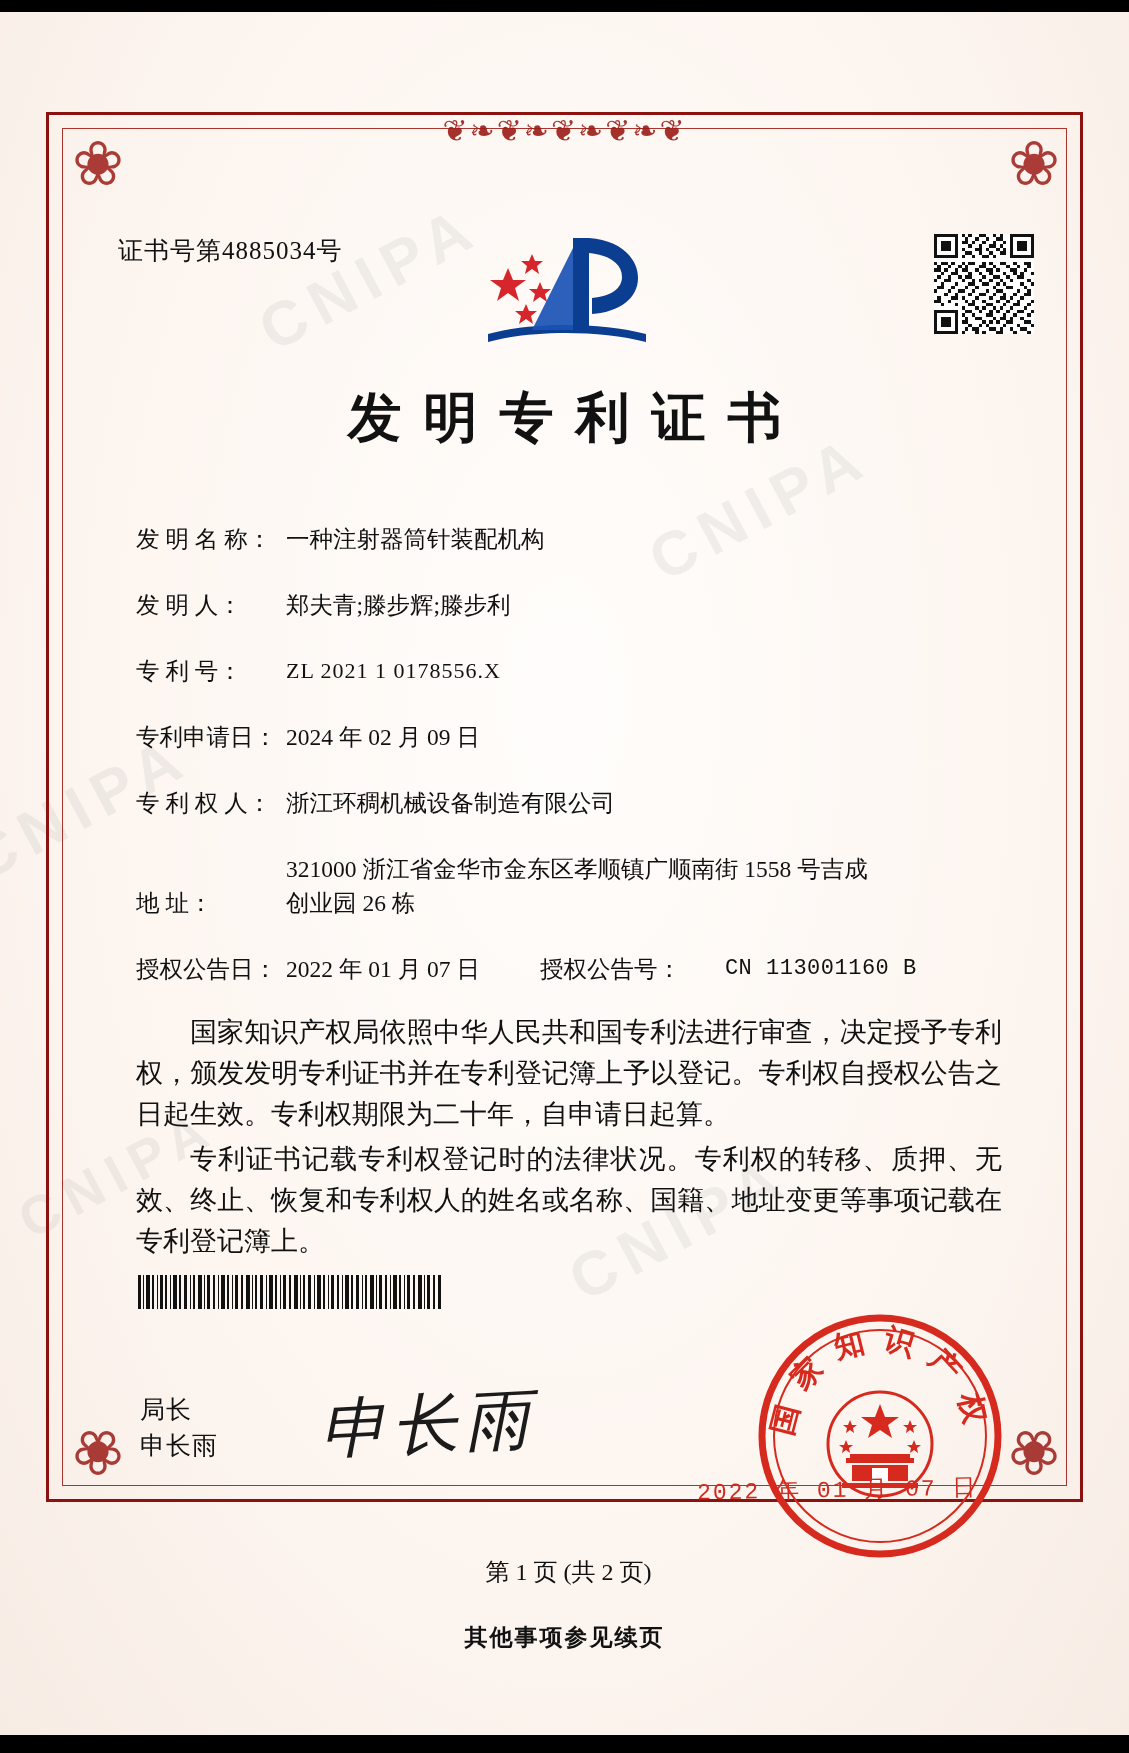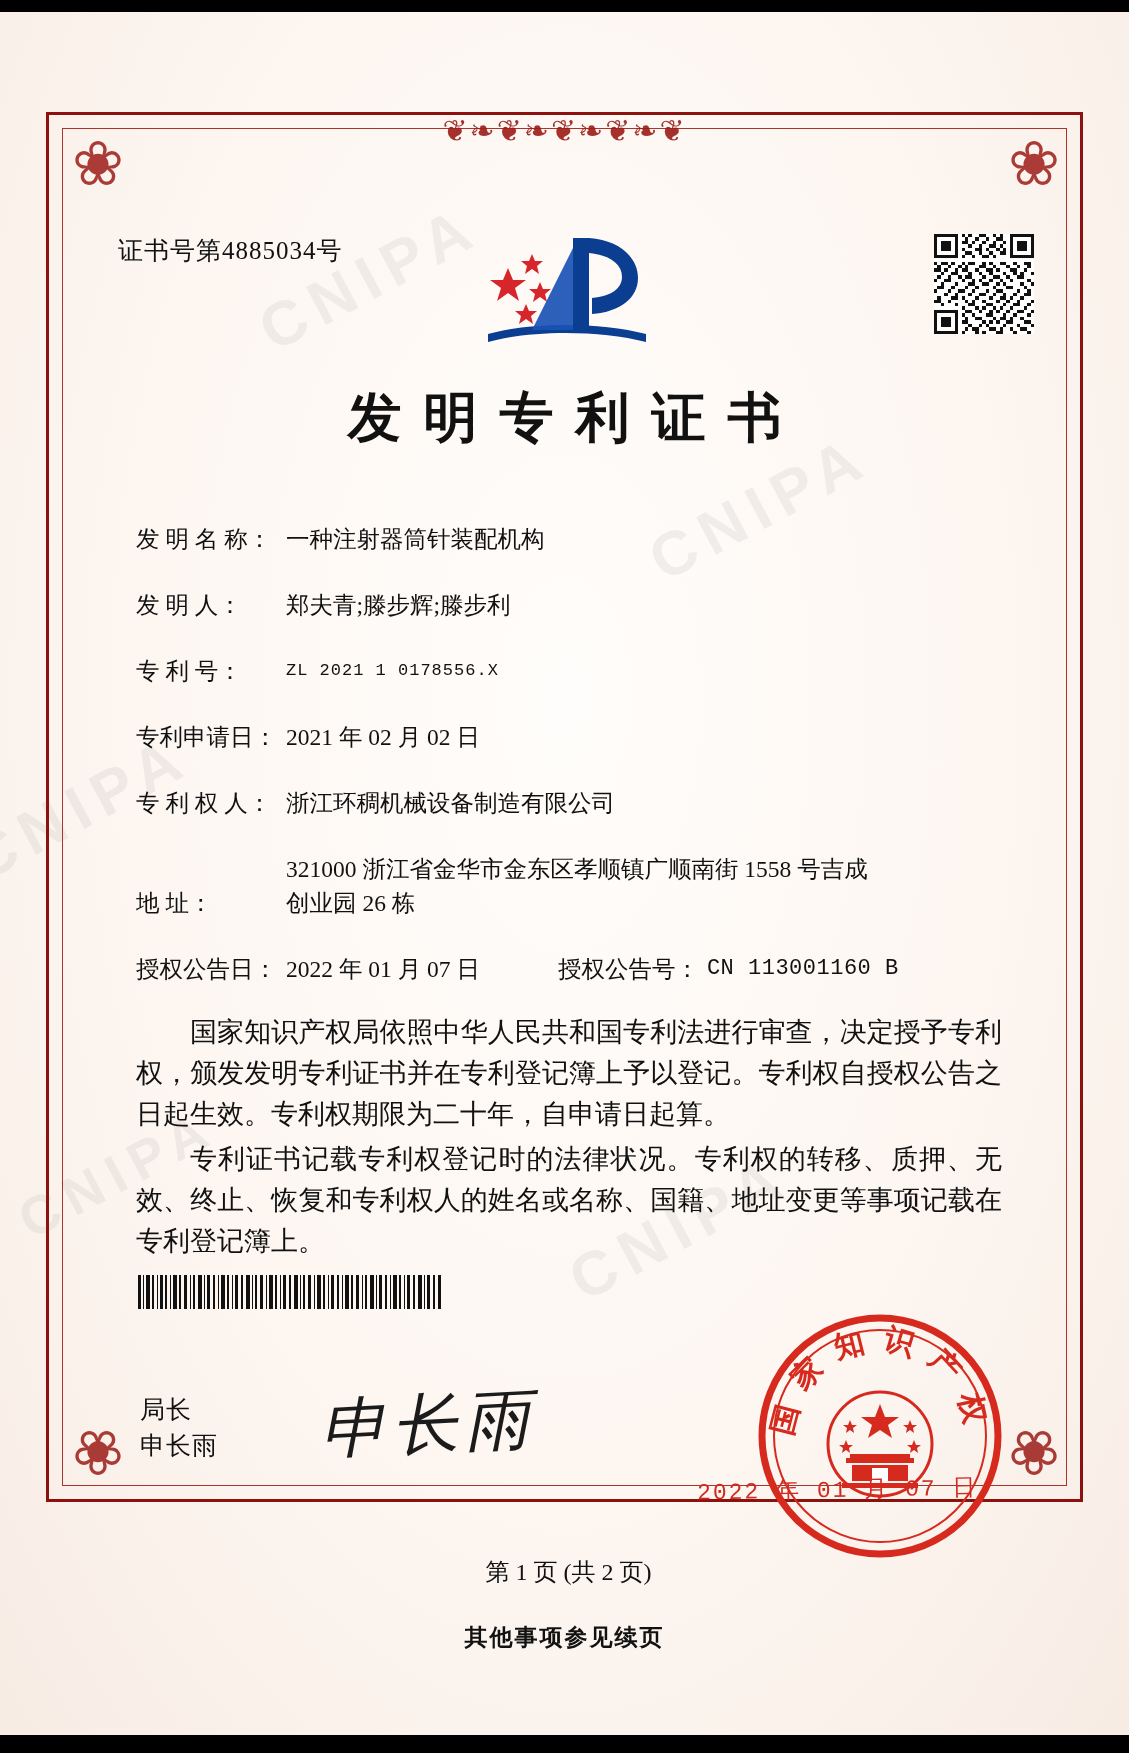--- a/index.html
+++ b/index.html
@@ -157,28 +157,29 @@
     width: 150px;
     flex: 0 0 150px;
     letter-spacing: 0px;
     white-space: nowrap;
   }
   .val {
     flex: 1;
     white-space: pre-wrap;
   }
   .val.mono {
-    font-family: Liberation Mono, monospace;
-    font-size: 17px;
+    font-family: Liberation Serif, serif;
+    font-size: 22px;
     letter-spacing: 1px;
   }
   .row.two { justify-content: flex-start; }
   .pair-right {
-    margin-left: 78px;
+    margin-left: 60px;
     display: flex;
+    gap: 36px;
   }
   .pair-right .lbl2 {
     white-space: nowrap;
   }
   .pair-right .val2 {
     margin-left: 8px;
     font-family: "Liberation Mono", "DejaVu Sans Mono", monospace;
     font-size: 22px;
     letter-spacing: .5px;
   }
@@ -531,21 +532,21 @@
       <div class="row">
         <div class="lbl">发    明    人：</div>
         <div class="val">郑夫青;滕步辉;滕步利</div>
       </div>
       <div class="row">
         <div class="lbl">专    利    号：</div>
         <div class="val mono">ZL 2021 1 0178556.X</div>
       </div>
       <div class="row">
         <div class="lbl">专利申请日：</div>
-        <div class="val">2021 年 02 月 02 日</div>
+        <div class="val">2024 年 02 月 09 日</div>
       </div>
       <div class="row">
         <div class="lbl">专 利 权 人：</div>
         <div class="val">浙江环稠机械设备制造有限公司</div>
       </div>
       <div class="row">
         <div class="lbl">地        址：</div>
         <div class="val">321000 浙江省金华市金东区孝顺镇广顺南街 1558 号吉成
 创业园 26 栋</div>
       </div>

